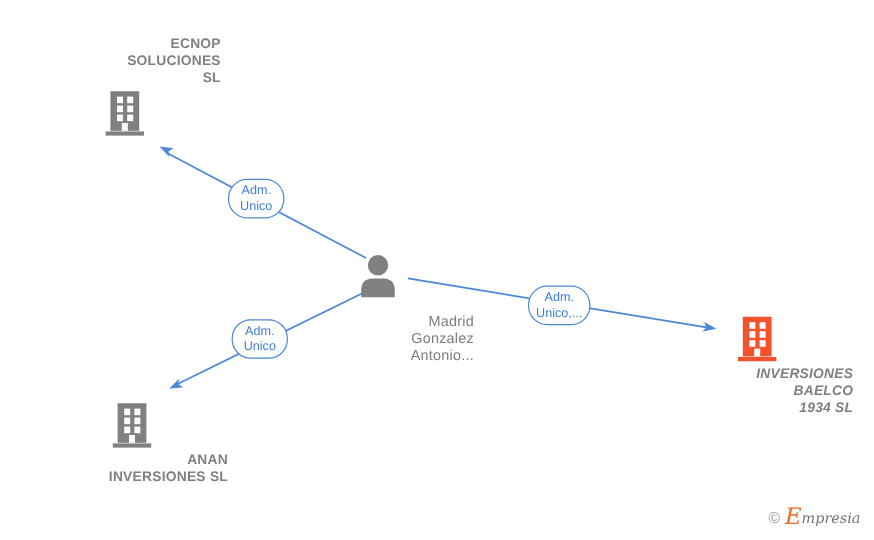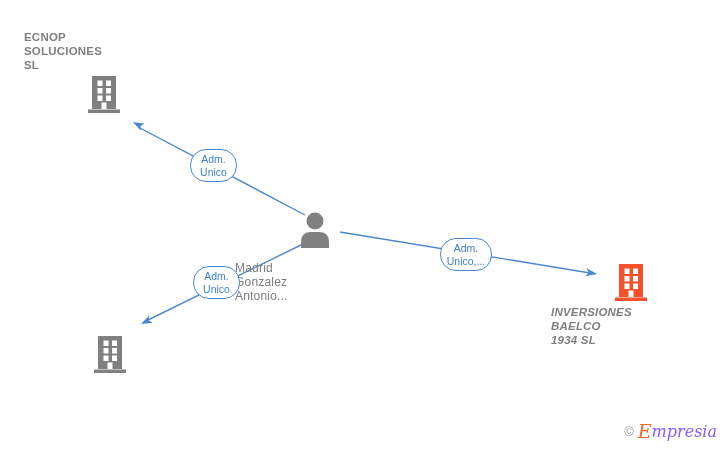--- a/index.html
+++ b/index.html
@@ -23,21 +23,21 @@
     top: 0;
     width: 728px;
     height: 450px;
   }
 
   
   .node {
     position: absolute;
     width: 160px;
     margin-left: -80px;
-    text-align: left;
+    text-align: right;
     -webkit-user-select: none;
     user-select: none;
   }
   .node-label {
     font-size: 11.5px;
     line-height: 14px;
     color: #808080;
     letter-spacing: 0.2px;
     white-space: pre-line;
   }
@@ -96,22 +96,22 @@
     font-family: "DejaVu Serif", serif;
     font-style: italic;
     font-size: 19px;
     color: #ef6a2a;
     line-height: 1;
     margin-right: 0px;
   }
   #watermark .wm-rest {
     font-family: "DejaVu Serif", serif;
     font-style: italic;
-    font-size: 16px;
-    color: #8b5cf6;
+    font-size: 12px;
+    color: #737373;
     line-height: 1;
   }
 </style>
 </head>
 <body>
 
 <div id="graph-canvas">
 
   <svg id="edge-layer" viewBox="0 0 728 450" xmlns="http://www.w3.org/2000/svg">
       <path d="M 305 215 L 140 128" stroke="#4a88d6" stroke-width="1.4" fill="none"></path>
@@ -177,20 +177,22 @@
             <rect x="10.5" y="6.5" width="5" height="5.5" fill="#ffffff"></rect>
             <rect x="19" y="6.5" width="5" height="5.5" fill="#ffffff"></rect>
             <rect x="10.5" y="14" width="5" height="5.5" fill="#ffffff"></rect>
             <rect x="19" y="14" width="5" height="5.5" fill="#ffffff"></rect>
             <rect x="10.5" y="21.5" width="5" height="5.5" fill="#ffffff"></rect>
             <rect x="19" y="21.5" width="5" height="5.5" fill="#ffffff"></rect>
             <rect x="14.5" y="28.5" width="5" height="6.5" fill="#ffffff"></rect>
             <rect x="1" y="35.5" width="32" height="3.5" fill="#808080"></rect>
           </svg>
         </div>
+        <div class="node-label">ANAN
+INVERSIONES SL</div>
       </div>
     </div>
 
   <div id="edge-label-layer">
       <div class="edge-label" style="left: 190px; top: 149px; width: 47px; height: 33px;">Adm.
 Unico</div>
       <div class="edge-label" style="left: 193px; top: 266px; width: 47px; height: 33px;">Adm.
 Unico</div>
       <div class="edge-label" style="left: 440px; top: 238px; width: 52px; height: 33px;">Adm.
 Unico,...</div>

